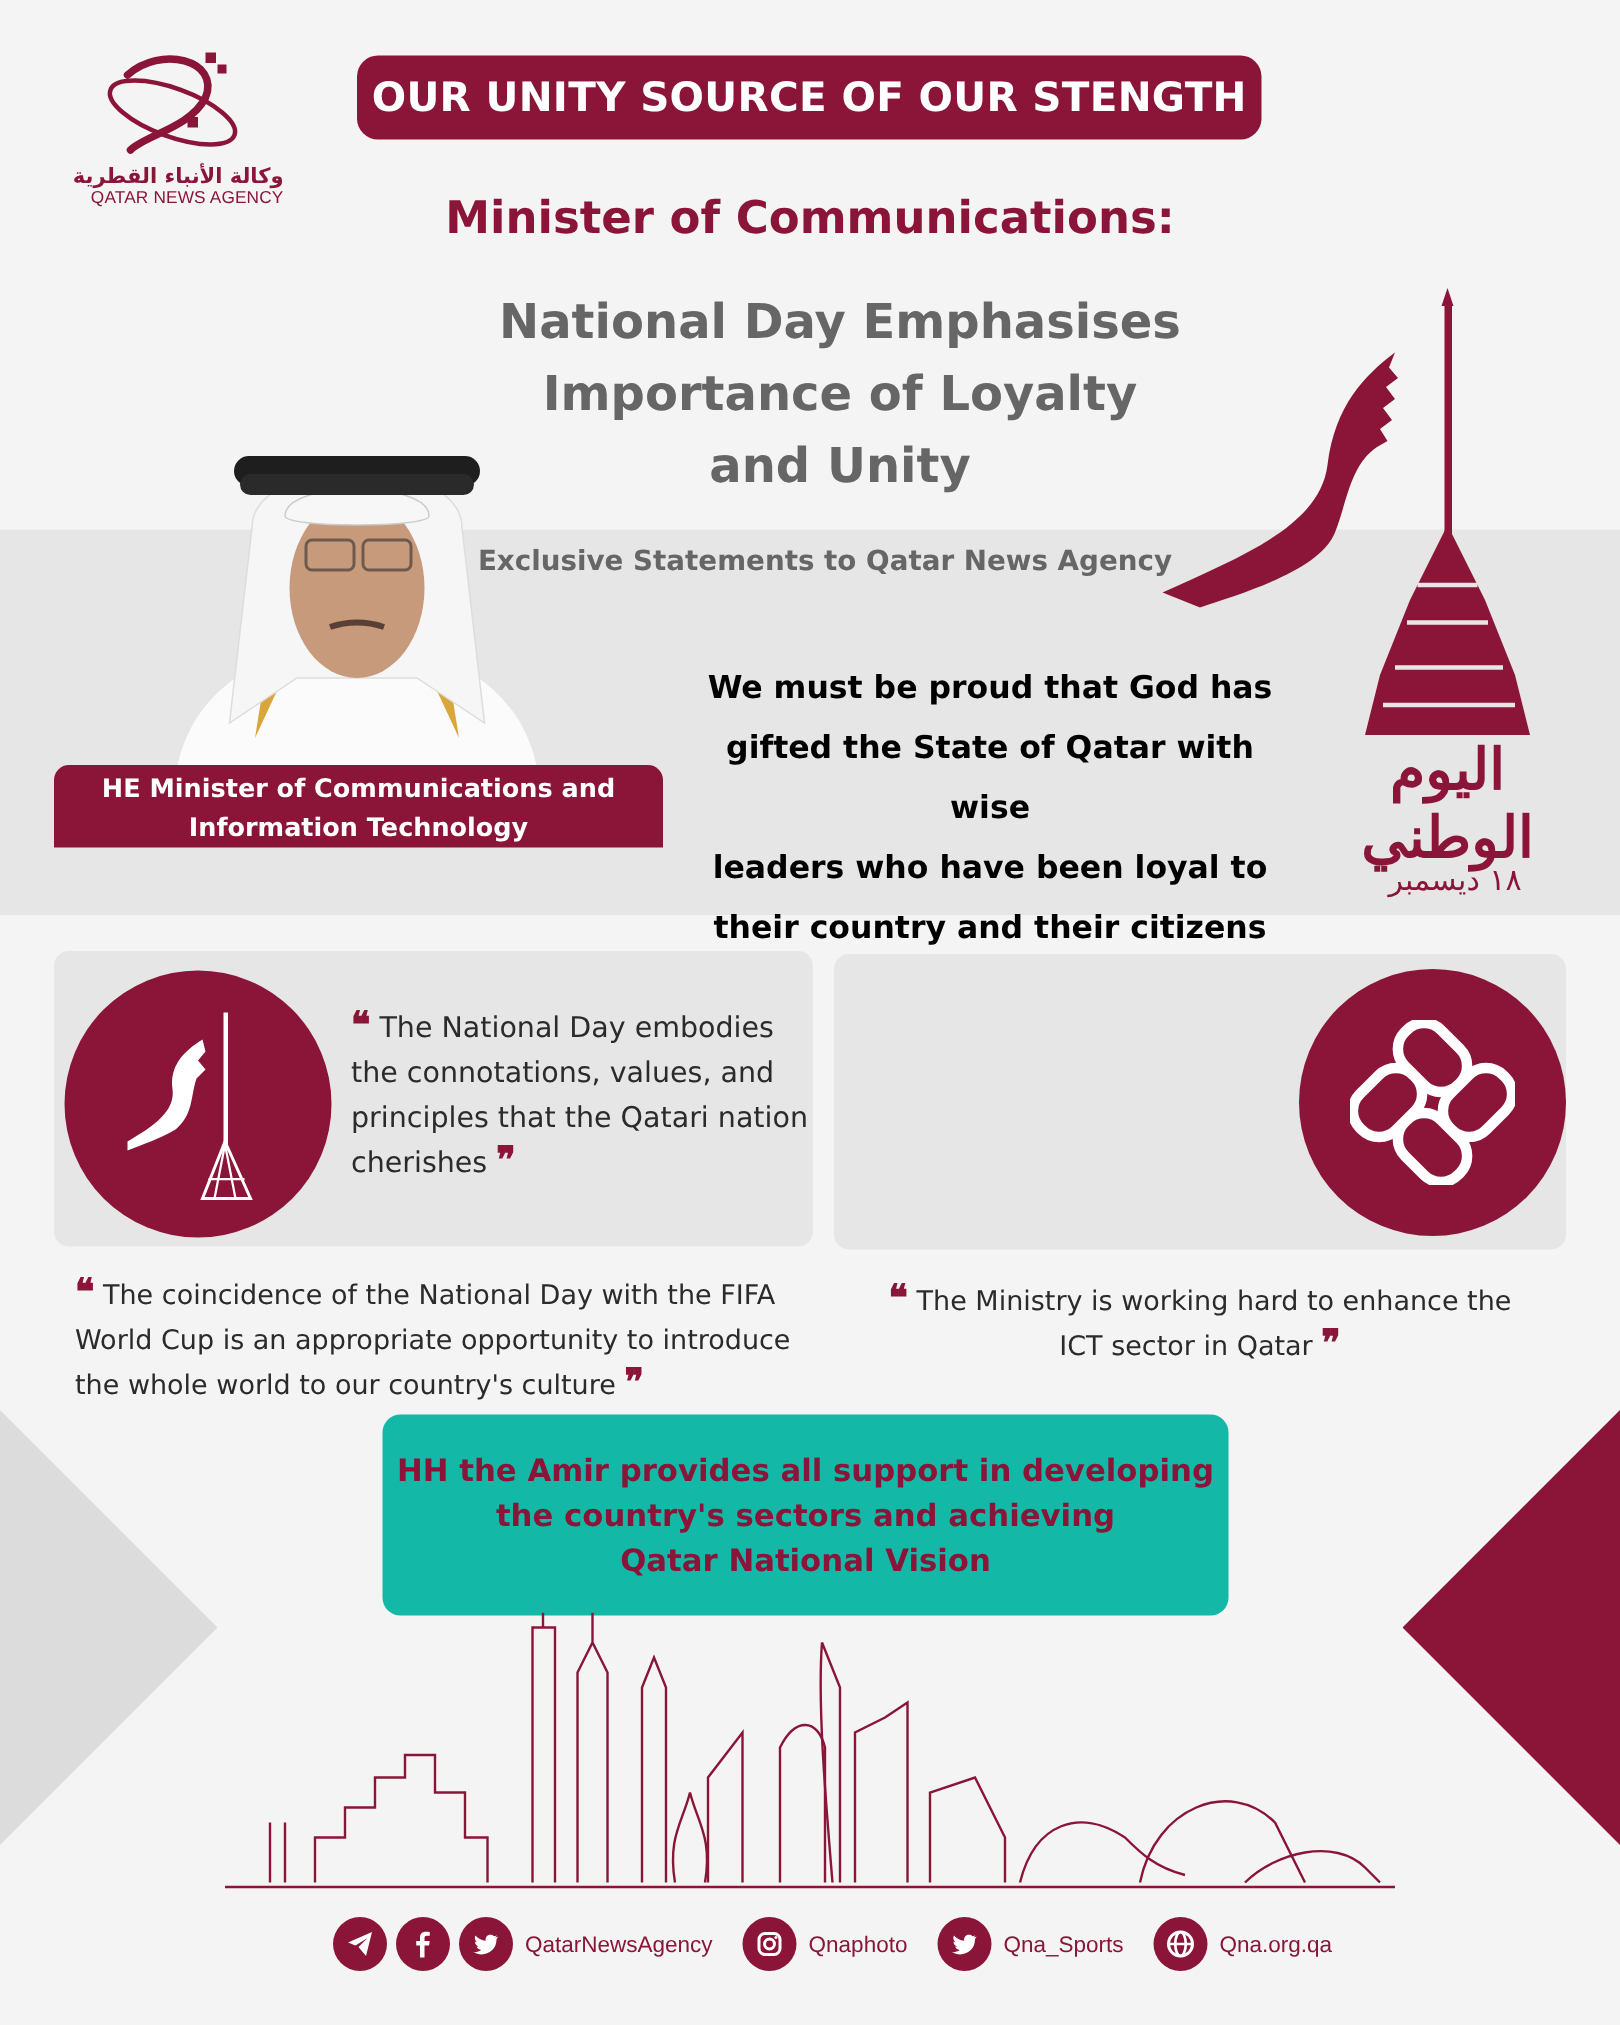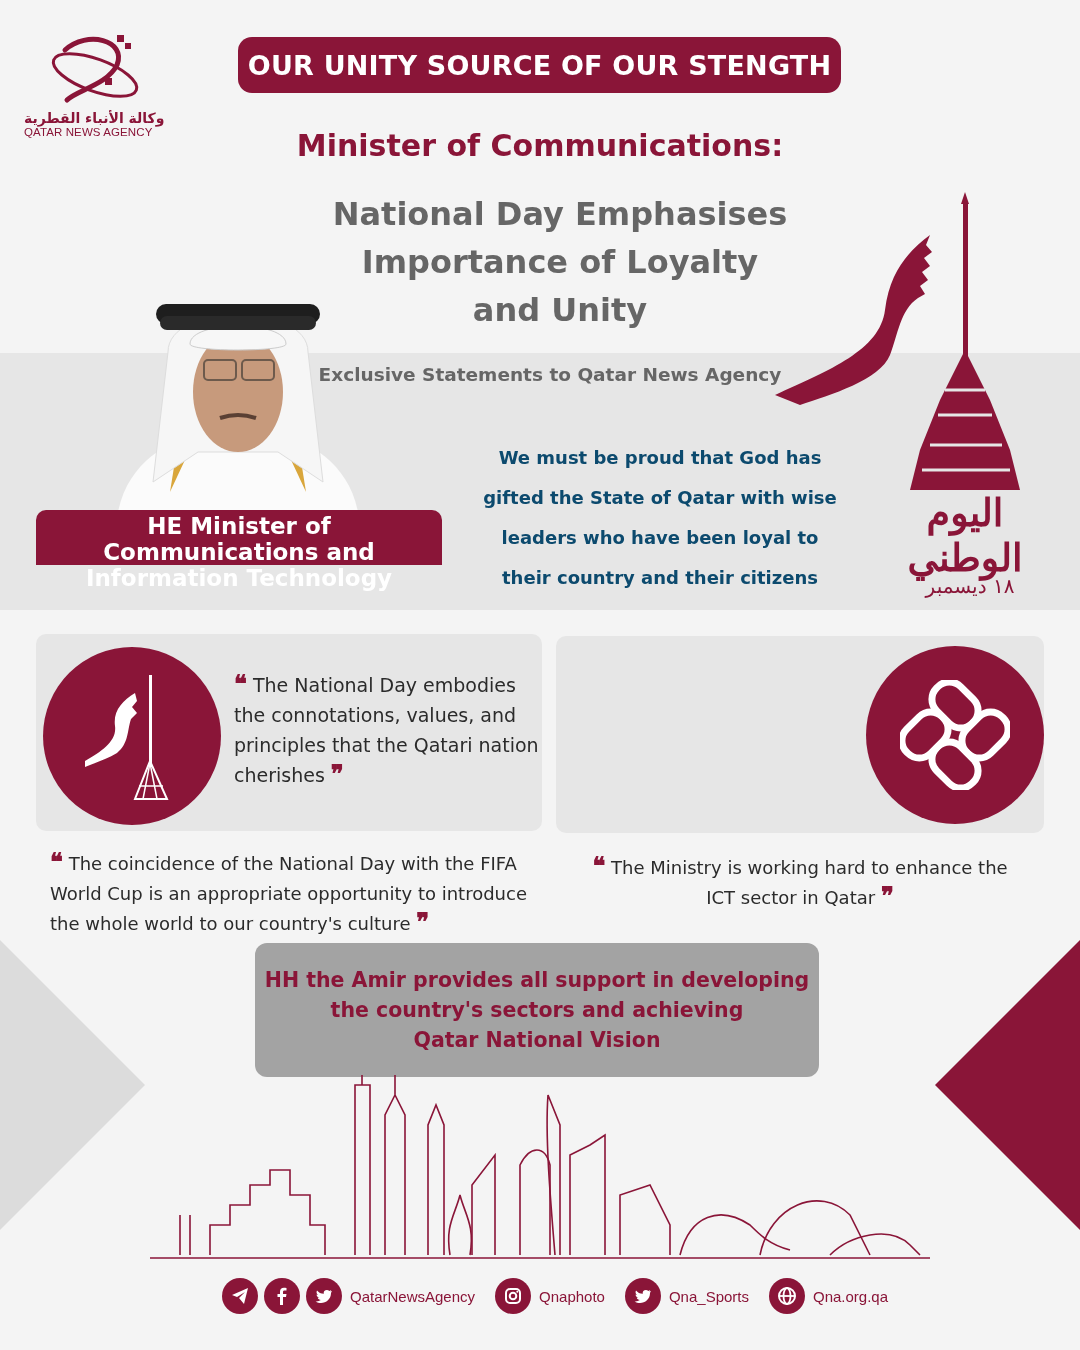--- a/index.html
+++ b/index.html
@@ -7,21 +7,21 @@
   body {
     background: #f4f4f4;
     font-family: "DejaVu Sans", sans-serif;
     position: relative;
     overflow: hidden;
     color: #2a2a2a;
   }
   .abs { position: absolute; }
 
   
-  #logo { left: 24px; top: 30px; width: 145px; height: 130px; text-align: left; }
+  #logo { left: 44px; top: 30px; width: 145px; height: 130px; text-align: right; }
   #logo svg { display: block; margin: 0 auto; }
   .logo-ar { font-family: "DejaVu Sans", sans-serif; font-size: 14px; color: #8a1538; font-weight: bold; margin-top: 2px; direction: rtl; }
   .logo-en { font-family: "Liberation Sans", sans-serif; font-size: 11.5px; color: #8a1538; font-weight: normal; letter-spacing: 0.1px; }
 
   
   #banner {
     left: 238px; top: 37px; width: 603px; height: 56px;
     background: #8a1538; border-radius: 14px;
     display: flex; align-items: center; justify-content: center;
     color: #fff; font-family: "DejaVu Sans", sans-serif; font-weight: bold;
@@ -42,26 +42,26 @@
     left: 300px; top: 364px; width: 500px; text-align: center;
     color: #666; font-weight: bold; font-size: 18.5px;
   }
 
   
   #photo { left: 108px; top: 292px; width: 260px; height: 220px; }
 
   
   #namebox { left: 36px; top: 510px; width: 406px; height: 100px; border-radius: 10px 10px 0 0; overflow: hidden; }
   #namebox .name { height: 45px; background: #5e5f5f; color: #fff; font-size: 18.5px; display: flex; align-items: center; justify-content: center; }
-  #namebox .title { height: 55px; background: #8a1538; color: #fff; font-weight: bold; font-size: 23px; text-align: center; line-height: 26px; padding-top: 3px; }
+  #namebox .title { height: 55px; background: #8a1538; color: #fff; font-weight: bold; font-size: 17px; text-align: center; line-height: 26px; padding-top: 3px; }
 
   
   #mainquote {
     left: 460px; top: 438px; width: 400px; text-align: center;
-    color: #0c4a6e; font-weight: bold; font-size: 18px; line-height: 40px;
+    color: #000000; font-weight: bold; font-size: 21px; line-height: 40px;
   }
 
   
   #flagart { left: 770px; top: 190px; width: 290px; height: 420px; }
 
   
   .card { background: #e6e6e6; border-radius: 10px; }
   #card1 { left: 36px; top: 634px; width: 506px; height: 197px; }
   #card2 { left: 556px; top: 636px; width: 488px; height: 197px; }
   .circle { position: absolute; width: 178px; height: 178px; border-radius: 50%; background: #8a1538; display: flex; align-items: center; justify-content: center; }
@@ -74,21 +74,21 @@
 
   #quote3 { left: 50px; top: 809px; width: 480px; font-size: 18px; line-height: 30px; color: #2b2b2b; margin-top: 40px; }
   #quote4 { left: 580px; top: 853px; width: 440px; text-align: center; font-size: 18px; line-height: 30px; color: #2b2b2b; }
 
   
   #tri-left { left: 0; top: 940px; width: 145px; height: 290px; }
   #tri-right { left: 935px; top: 940px; width: 145px; height: 290px; }
 
   #amirbox {
     left: 255px; top: 943px; width: 564px; height: 134px;
-    background: #a3a3a3; border-radius: 12px;
+    background: #14b8a6; border-radius: 12px;
     display: flex; align-items: center; justify-content: center; text-align: center;
     color: #8a1538; font-weight: bold; font-size: 20.5px; line-height: 30px;
   }
 
   #skyline { left: 150px; top: 1075px; width: 780px; height: 190px; }
 
   
   #footer { left: 222px; top: 1278px; height: 36px; display: flex; align-items: center; gap: 6px; }
   .sicon { width: 36px; height: 36px; border-radius: 50%; background: #8a1538; display: flex; align-items: center; justify-content: center; }
   .slabel { font-family: "Liberation Sans", sans-serif; font-size: 15px; color: #8a1538; margin-right: 14px; margin-left: 2px; }

